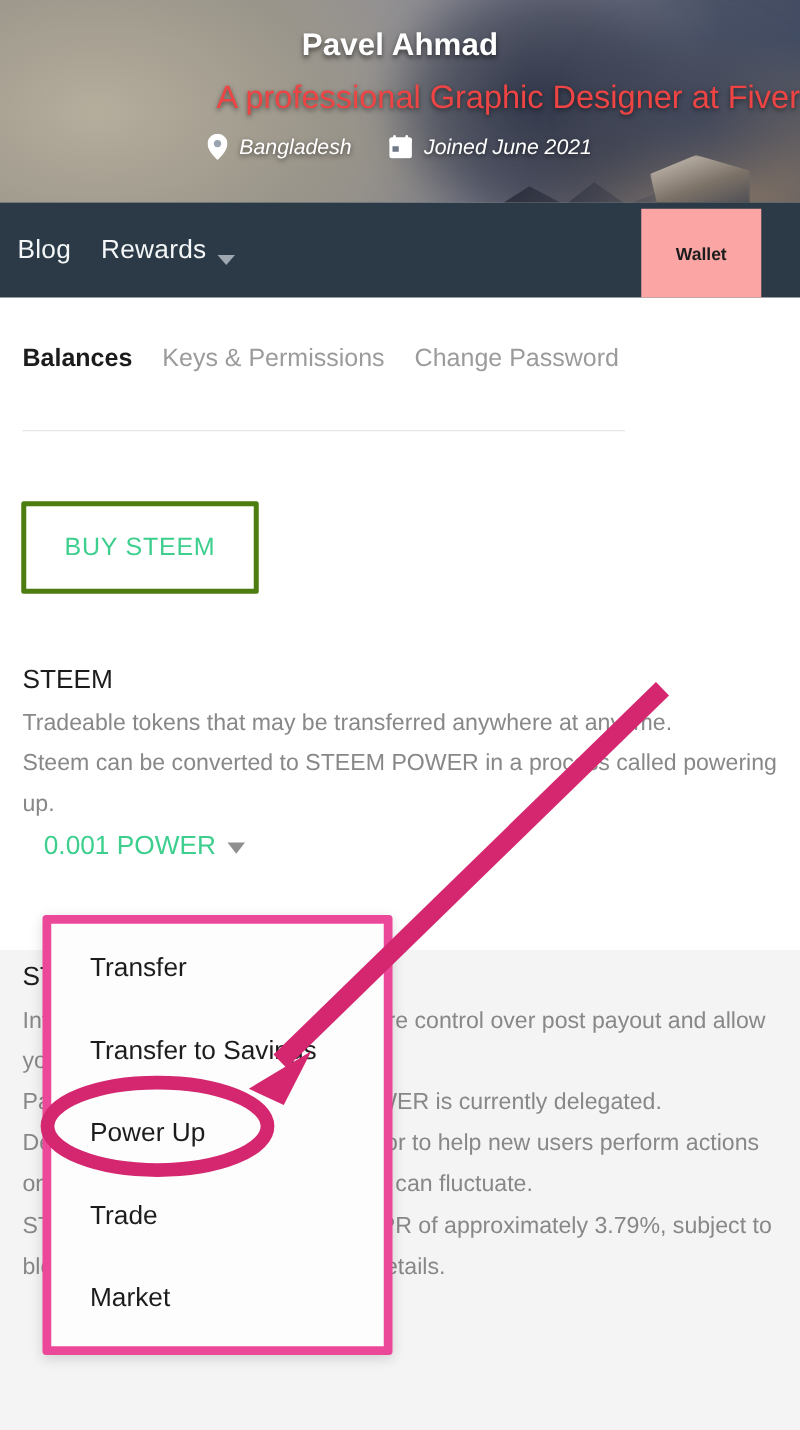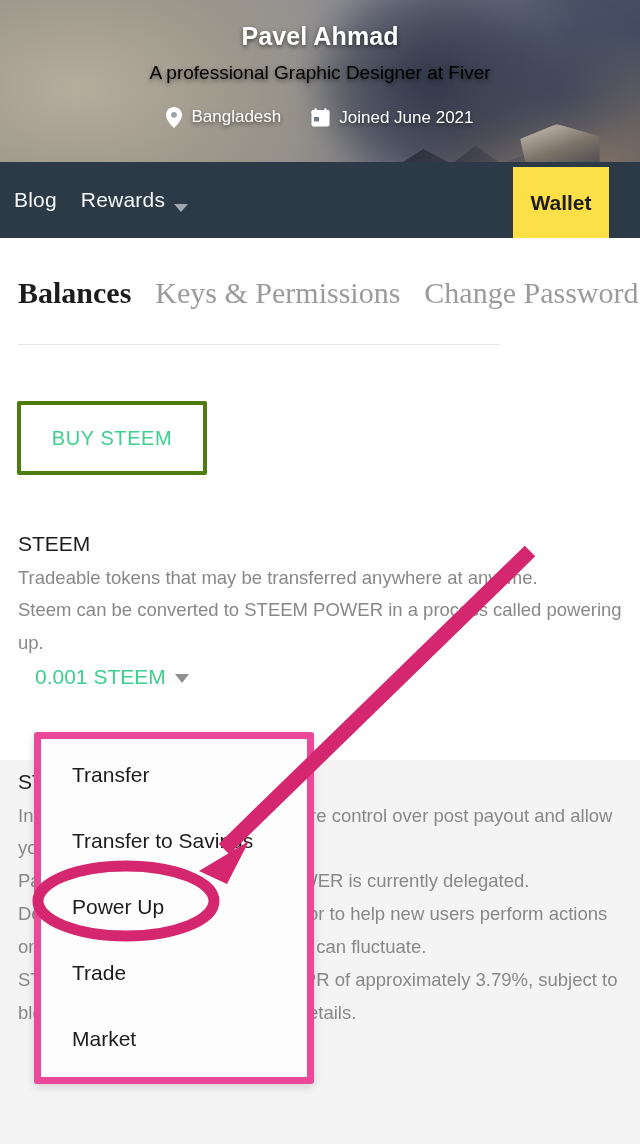--- a/index.html
+++ b/index.html
@@ -51,30 +51,30 @@
     filter:blur(1px);
   }
 
   .cover-inner{position:absolute;left:0;top:0;width:640px;height:162px;}
   .profile-name{
     position:absolute;left:0;top:22px;width:640px;text-align:center;
     font-size:25px;font-weight:bold;color:#ffffff;
     text-shadow:0 2px 4px rgba(0,0,0,.55);letter-spacing:.1px;
   }
   .profile-about{
-    position:absolute;left:0;top:62px;width:640px;text-align:center;
-    font-size:19px;font-weight:normal;color:#000000;
+    position:absolute;left:0;top:62px;width:640px;text-align:right;
+    font-size:26px;font-weight:normal;color:#ef4444;
     text-shadow:0 2px 4px rgba(0,0,0,.55);
   }
   .profile-meta{
     position:absolute;left:0;top:107px;width:640px;
     display:flex;justify-content:center;align-items:center;gap:30px;
     font-size:17px;color:#ffffff;text-shadow:0 2px 4px rgba(0,0,0,.55);
   }
-  .meta-item{display:flex;align-items:flex-start;gap:9px;}
+  .meta-item{display:flex;align-items:center;gap:9px;font-style:italic;}
   .meta-item svg{display:block;}
 
   
   .navbar{
     position:absolute;left:0;top:162px;width:640px;height:76px;
     background:#2c3a47;
   }
   .nav-links{
     position:absolute;left:14px;top:0;height:76px;
     display:flex;align-items:center;gap:24px;
@@ -82,30 +82,30 @@
   .nav-link{
     color:#f4f6f7;font-size:21px;letter-spacing:.2px;
     display:flex;align-items:flex-end;gap:9px;cursor:pointer;
   }
   .caret-down{
     width:0;height:0;border-left:7px solid transparent;border-right:7px solid transparent;
     border-top:8px solid #9fa8b0;display:inline-block;
   }
   .wallet-tab{
     position:absolute;left:513px;top:167px;width:96px;height:71px;
-    background:#fde047;display:flex;align-items:center;justify-content:center;
-    color:#1c1c1c;font-size:21px;font-weight:bold;cursor:pointer;
+    background:#fca5a5;display:flex;align-items:center;justify-content:center;
+    color:#1c1c1c;font-size:14px;font-weight:bold;cursor:pointer;
   }
 
   
   .tabs{
     position:absolute;left:18px;top:276px;
     display:flex;align-items:baseline;gap:24px;white-space:nowrap;
   }
-  .tab{font-size:30px;color:#9b9b9b;cursor:pointer;font-family:Liberation Serif, serif;}
+  .tab{font-size:20px;color:#9b9b9b;cursor:pointer;}
   .tab.active{color:#1c1c1c;font-weight:bold;}
   .tabs-divider{
     position:absolute;left:18px;top:344px;width:482px;height:1px;background:#e6e6e6;
   }
 
   
   .buy-steem{
     position:absolute;left:17px;top:401px;width:182px;height:66px;
     border:4px solid #4d7c0f;border-radius:2px;background:#ffffff;
     color:#3ecf8e;font-size:20px;letter-spacing:.6px;
@@ -215,21 +215,21 @@
   <div class="buy-steem">
     <span>BUY STEEM</span>
   </div>
 
   <div class="sec sec-steem">
     <div class="sec-pad">
       <div class="sec-title">STEEM</div>
       <div class="sec-desc" style="white-space:pre-line">Tradeable tokens that may be transferred anywhere at anytime.
 Steem can be converted to STEEM POWER in a process called powering up.</div>
       <div class="balance-row">
-        <span class="balance-amount">0.001 STEEM</span>
+        <span class="balance-amount">0.001 POWER</span>
         <span class="caret-gray"></span>
       </div>
     </div>
   </div>
 
   <div class="sec sec-sp">
     <div class="sec-pad">
       <div class="sec-title">STEEM POWER</div>
       <div class="sec-desc" style="white-space:pre-line">Influence tokens which give you more control over post payout and allow you to earn on curation rewards.
 Part of Pavel Ahmad's STEEM POWER is currently delegated.

